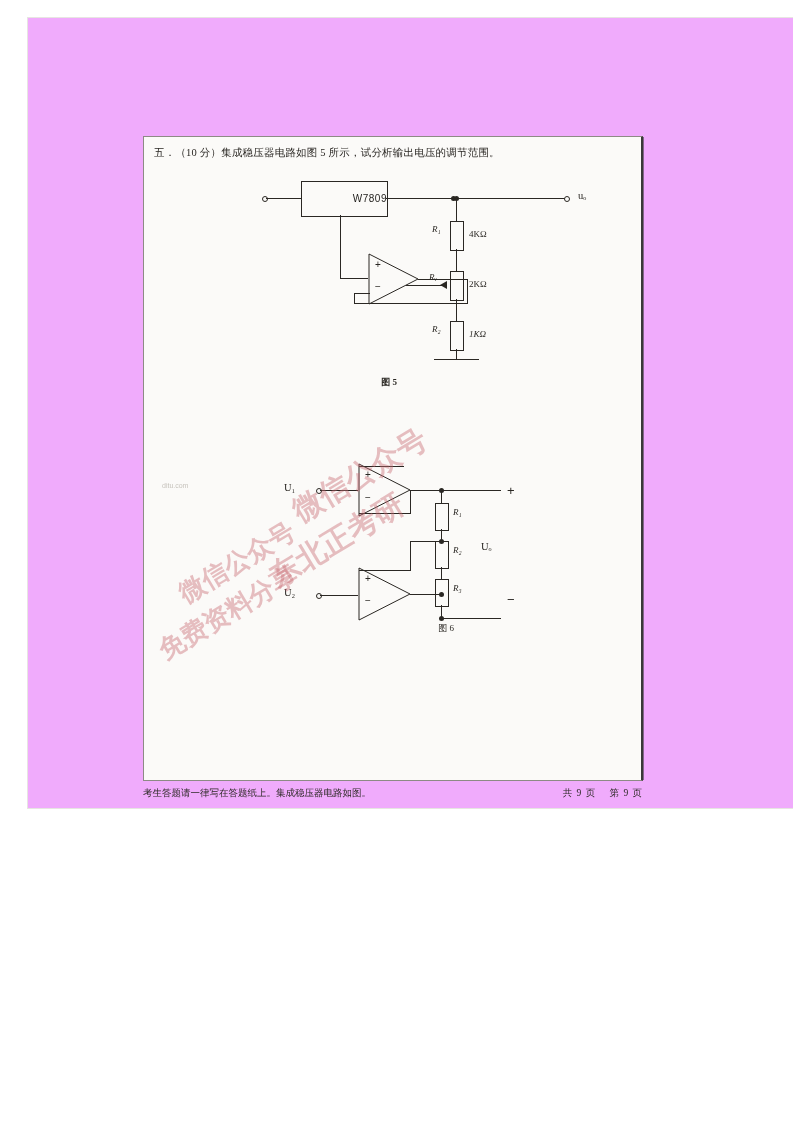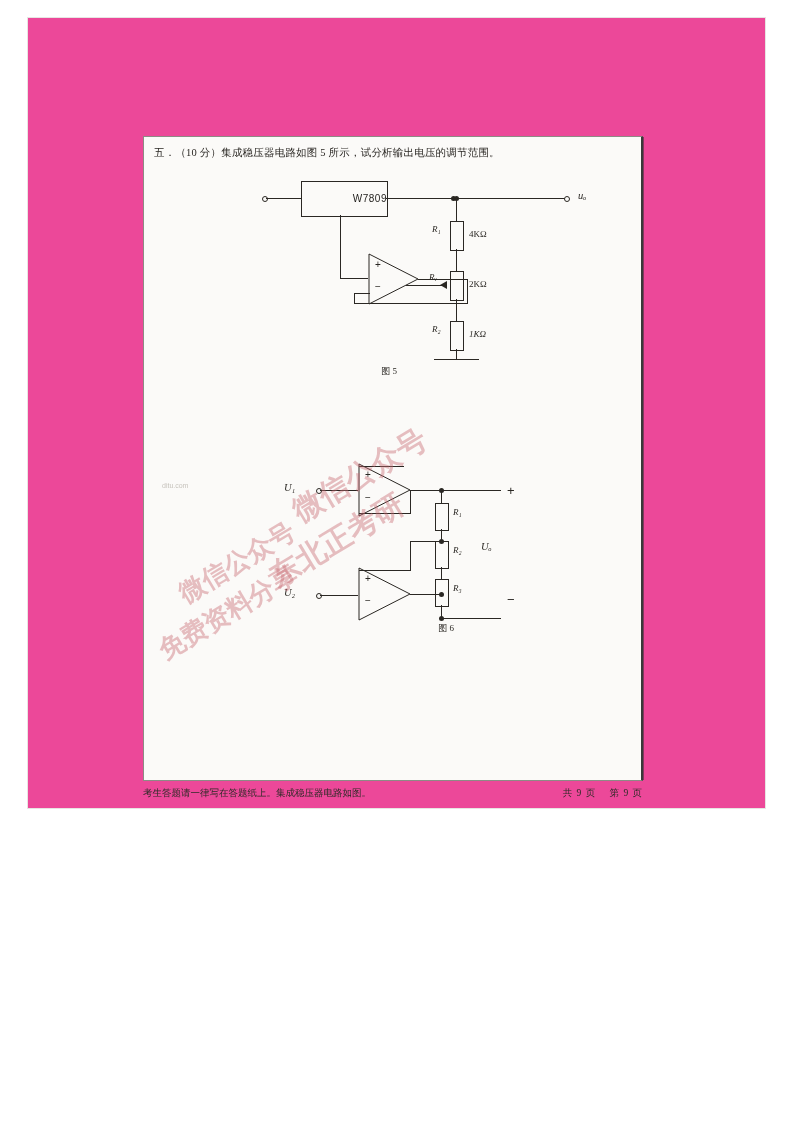--- a/index.html
+++ b/index.html
@@ -23,22 +23,23 @@
     width: 793px;
     height: 1122px;
     background: #ffffff;
   }
   .scan-sheet {
     position: absolute;
     left: 28px;
     top: 18px;
     width: 737px;
     height: 790px;
-    background: #ec4899;
+    background: #f0abfc;
     box-shadow: 0 0 0 1px #e7e5e2;
+    padding-left: 28px;
   }
   .scan-inner {
     position: absolute;
     left: 115px;
     top: 118px;
     width: 500px;
     height: 645px;
     background: #fbfaf8;
     border: 1px solid #8d8a85;
     border-right: 2px solid #4b4a47;
@@ -139,21 +140,20 @@
   .sym {
     position: absolute;
     font-size: 10px;
     color: #2a2723;
     font-family: "Liberation Sans", sans-serif;
   }
   .term-label {
     position: absolute;
     font-size: 10.5px;
     color: #2a2723;
-    font-style: italic;
     white-space: nowrap;
   }
   .arrow-tap {
     position: absolute;
     width: 0; height: 0;
     border-top: 4px solid transparent;
     border-bottom: 4px solid transparent;
     border-right: 7px solid #2a2723;
   }
 
@@ -252,21 +252,21 @@
         </div>
         <div class="sym" style="left:231px;top:92px;">+</div>
         <div class="sym" style="left:231px;top:114px;">−</div>
 
         <div class="wire h" style="left:274px;top:112px;width:50px;"></div>
         <div class="wire v" style="left:323px;top:112px;height:24px;"></div>
         <div class="wire h" style="left:210px;top:136px;width:114px;"></div>
         <div class="wire v" style="left:210px;top:126px;height:11px;"></div>
         <div class="wire h" style="left:210px;top:126px;width:16px;"></div>
 
-        <div class="fig-caption" style="left:225px;top:198px;">图 5</div>
+        <div class="fig-caption" style="left:225px;top:209px;font-weight:bold;">图 5</div>
       </div>
 
 
       <div class="circuit" style="left:0;top:300px;width:500px;height:190px;">
 
         <div class="term-label" style="left:140px;top:45px;">U₁</div>
         <div class="node open" style="left:172px;top:51px;"></div>
         <div class="wire h" style="left:176px;top:53px;width:38px;"></div>
 
         <div class="opamp-tri" style="left:214px;top:26px;">

